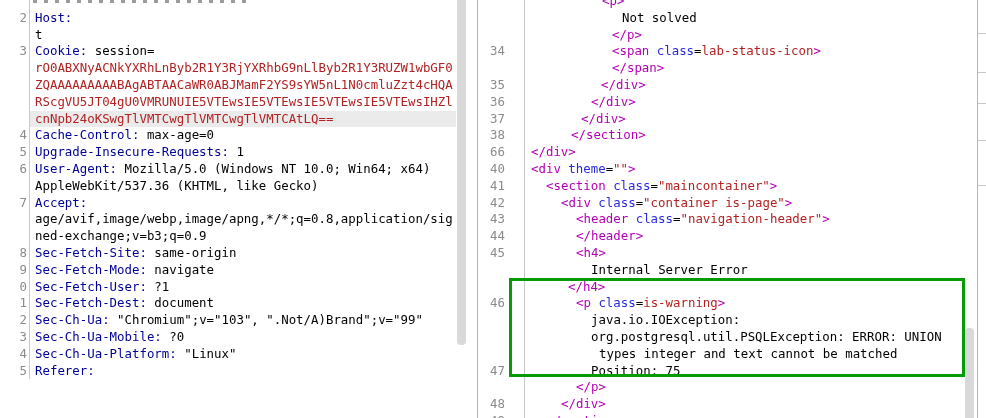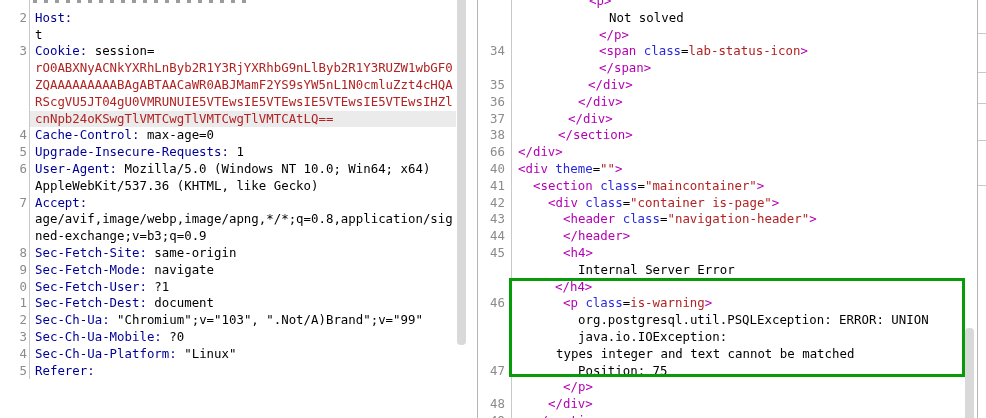--- a/index.html
+++ b/index.html
@@ -18,21 +18,21 @@
   #right-panel{left:479px;width:507px;}
   .rows{position:absolute;top:-7px;left:0;}
   #left-panel .rows{right:14px;}
   #right-panel .rows{right:8px;}
   .row{display:flex;height:16.8px;line-height:16.8px;font-size:12.4px;white-space:pre;}
   .gut{
     flex:0 0 auto;text-align:right;color:var(--c-gutter);
     border-right:1px solid #c9c9c9;overflow:hidden;
   }
   #left-panel .gut{width:27px;padding-right:2px;}
-  #right-panel .gut{width:26px;padding-right:6px;}
+  #right-panel .gut{width:26px;padding-right:19px;}
   .txt{flex:1 1 auto;padding-left:5px;overflow:hidden;}
   #right-panel .txt{padding-left:6px;}
   .row.hl .txt{background:var(--c-hl);}
   .tk-name{color:var(--c-name);}
   .tk-plain{color:var(--c-plain);}
   .tk-red{color:var(--c-red);margin-top:12px;}
   .tk-tag{color:var(--c-tag);}
   .tk-attr{color:var(--c-attr);}
   .tk-val{color:var(--c-val);}
   .sliver{
@@ -100,23 +100,23 @@
       <div class="row"><span class="gut">66</span><span class="txt"><span class="tk-tag">&lt;/div&gt;</span></span></div>
       <div class="row"><span class="gut">40</span><span class="txt"><span class="tk-tag">&lt;div </span><span class="tk-attr">theme</span><span class="tk-plain">=</span><span class="tk-val">""</span><span class="tk-tag">&gt;</span></span></div>
       <div class="row"><span class="gut">41</span><span class="txt" style="padding-left: 21px;"><span class="tk-tag">&lt;section </span><span class="tk-attr">class</span><span class="tk-plain">=</span><span class="tk-val">"maincontainer"</span><span class="tk-tag">&gt;</span></span></div>
       <div class="row"><span class="gut">42</span><span class="txt" style="padding-left: 36px;"><span class="tk-tag">&lt;div </span><span class="tk-attr">class</span><span class="tk-plain">=</span><span class="tk-val">"container is-page"</span><span class="tk-tag">&gt;</span></span></div>
       <div class="row"><span class="gut">43</span><span class="txt" style="padding-left: 51px;"><span class="tk-tag">&lt;header </span><span class="tk-attr">class</span><span class="tk-plain">=</span><span class="tk-val">"navigation-header"</span><span class="tk-tag">&gt;</span></span></div>
       <div class="row"><span class="gut">44</span><span class="txt" style="padding-left: 51px;"><span class="tk-tag">&lt;/header&gt;</span></span></div>
       <div class="row"><span class="gut">45</span><span class="txt" style="padding-left: 51px;"><span class="tk-tag">&lt;h4&gt;</span></span></div>
       <div class="row"><span class="gut"></span><span class="txt" style="padding-left: 66px;"><span class="tk-plain">Internal Server Error</span></span></div>
       <div class="row"><span class="gut"></span><span class="txt" style="padding-left: 43px;"><span class="tk-tag">&lt;/h4&gt;</span></span></div>
       <div class="row"><span class="gut">46</span><span class="txt" style="padding-left: 51px;"><span class="tk-tag">&lt;p </span><span class="tk-attr">class</span><span class="tk-plain">=</span><span class="tk-val">is-warning</span><span class="tk-tag">&gt;</span></span></div>
+      <div class="row"><span class="gut"></span><span class="txt" style="padding-left: 66px;"><span class="tk-plain">java.io.IOException:</span></span></div>
       <div class="row"><span class="gut"></span><span class="txt" style="padding-left: 66px;"><span class="tk-plain">org.postgresql.util.PSQLException: ERROR: UNION</span></span></div>
-      <div class="row"><span class="gut"></span><span class="txt" style="padding-left: 66px;"><span class="tk-plain">java.io.IOException:</span></span></div>
-      <div class="row"><span class="gut"></span><span class="txt" style="padding-left: 44px;"><span class="tk-plain">types integer and text cannot be matched</span></span></div>
+      <div class="row"><span class="gut"></span><span class="txt" style="padding-left: 44px; margin-left: 30px;"><span class="tk-plain">types integer and text cannot be matched</span></span></div>
       <div class="row"><span class="gut">47</span><span class="txt" style="padding-left: 66px;"><span class="tk-plain">Position: 75</span></span></div>
       <div class="row"><span class="gut"></span><span class="txt" style="padding-left: 51px;"><span class="tk-tag">&lt;/p&gt;</span></span></div>
       <div class="row"><span class="gut">48</span><span class="txt" style="padding-left: 36px;"><span class="tk-tag">&lt;/div&gt;</span></span></div>
       <div class="row"><span class="gut">49</span><span class="txt" style="padding-left: 21px;"><span class="tk-tag">&lt;/section&gt;</span></span></div>
     </div>
 </div>
 
 <div id="selection-box"></div>
 <div class="vthumb" id="right-thumb"></div>
 <div id="right-border"></div>

